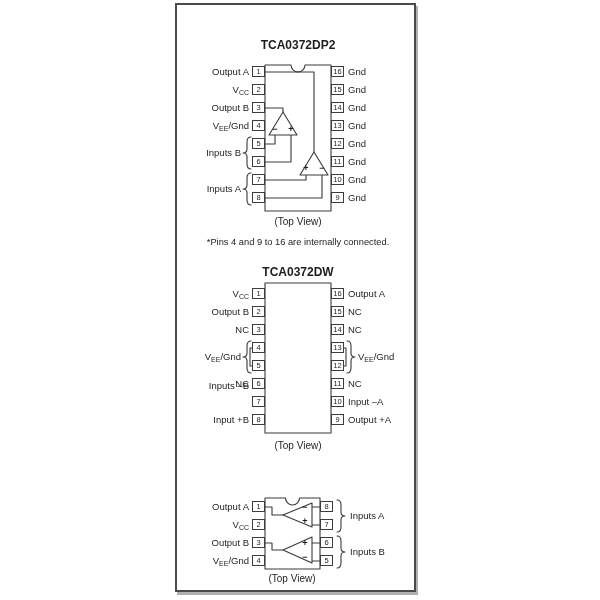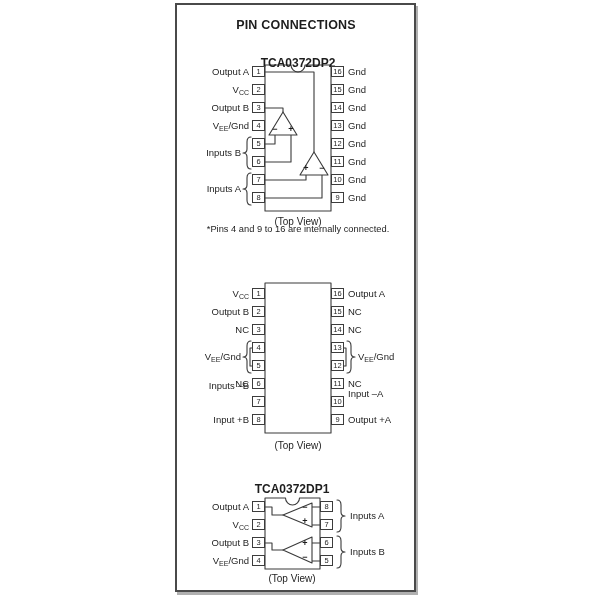--- a/index.html
+++ b/index.html
@@ -62,24 +62,23 @@
                M312,543 L320,543 M312,561 L320,561 M265,543 L272,543 L272,550 L283,550"></path>
 
       <polygon points="312,503 312,527 283,515" fill="#fff"></polygon>
       <polygon points="312,537 312,563 283,550" fill="#fff"></polygon>
 
       <path d="M337,500 Q341,500 341,505 L341,512 Q341,516 345,516 Q341,516 341,520 L341,527 Q341,532 337,532"></path>
       <path d="M337,536 Q341,536 341,541 L341,548 Q341,552 345,552 Q341,552 341,556 L341,563 Q341,568 337,568"></path>
     </g>
   </svg>
 
-  <div class="ptitle">PIN CONNECTIONS</div>
 
   <div class="layer">
-    <div class="dtitle c298" style="top:56px">TCA0372DP2</div>
+    <div class="dtitle c298" style="top:38px">TCA0372DP2</div>
 
     <div class="pin" style="left:252px;top:66px">1</div>
     <div class="pin" style="left:252px;top:84px">2</div>
     <div class="pin" style="left:252px;top:102px">3</div>
     <div class="pin" style="left:252px;top:120px">4</div>
     <div class="pin" style="left:252px;top:138px">5</div>
     <div class="pin" style="left:252px;top:156px">6</div>
     <div class="pin" style="left:252px;top:174px">7</div>
     <div class="pin" style="left:252px;top:192px">8</div>
 
@@ -107,24 +106,25 @@
     <span class="lbl lbl-r" style="top:156px">Gnd</span>
     <span class="lbl lbl-r" style="top:174px">Gnd</span>
     <span class="lbl lbl-r" style="top:192px">Gnd</span>
 
     <span class="ampsym" style="left:270px;top:125px">−</span>
     <span class="ampsym" style="left:286px;top:125px">+</span>
     <span class="ampsym" style="left:301px;top:164px">+</span>
     <span class="ampsym" style="left:317px;top:164px">−</span>
 
     <div class="tview c298" style="top:216px">(Top View)</div>
-    <div class="note c298" style="top:224px">*Pins 4 and 9 to 16 are internally connected.</div>
+    <div class="note c298" style="top:237px">*Pins 4 and 9 to 16 are internally connected.</div>
   </div>
 
   <div class="layer">
+    <div class="dtitle c298" style="top:265px">TCA0372DW</div>
 
     <div class="pin" style="left:252px;top:288px">1</div>
     <div class="pin" style="left:252px;top:306px">2</div>
     <div class="pin" style="left:252px;top:324px">3</div>
     <div class="pin" style="left:252px;top:342px">4</div>
     <div class="pin" style="left:252px;top:360px">5</div>
     <div class="pin" style="left:252px;top:378px">6</div>
     <div class="pin" style="left:252px;top:396px">7</div>
     <div class="pin" style="left:252px;top:414px">8</div>
 
@@ -143,28 +143,27 @@
     <span class="lbl lbl-lg" style="top:351px"><span>V</span><span class="sub">EE</span><span>/Gnd</span></span>
     <span class="lbl lbl-l" style="top:378px">NC</span>
     <span class="lbl lbl-l" style="top:380px">Inputs –B</span>
     <span class="lbl lbl-l" style="top:414px">Input +B</span>
 
     <span class="lbl lbl-r" style="top:288px">Output A</span>
     <span class="lbl lbl-r" style="top:306px">NC</span>
     <span class="lbl lbl-r" style="top:324px">NC</span>
     <span class="lbl" style="left:358px;top:351px"><span>V</span><span class="sub">EE</span><span>/Gnd</span></span>
     <span class="lbl lbl-r" style="top:378px">NC</span>
-    <span class="lbl lbl-r" style="top:388px">Input –A</span>
+    <span class="lbl lbl-r" style="top:396px">Input –A</span>
     <span class="lbl lbl-r" style="top:414px">Output +A</span>
 
     <div class="tview c298" style="top:440px">(Top View)</div>
   </div>
 
   <div class="layer">
-    <div class="dtitle c292" style="top:482px">TCA0372DP1</div>
 
     <div class="pin" style="left:252px;top:501px">1</div>
     <div class="pin" style="left:252px;top:519px">2</div>
     <div class="pin" style="left:252px;top:537px">3</div>
     <div class="pin" style="left:252px;top:555px">4</div>
 
     <div class="pin" style="left:320px;top:501px">8</div>
     <div class="pin" style="left:320px;top:519px">7</div>
     <div class="pin" style="left:320px;top:537px">6</div>
     <div class="pin" style="left:320px;top:555px">5</div>

